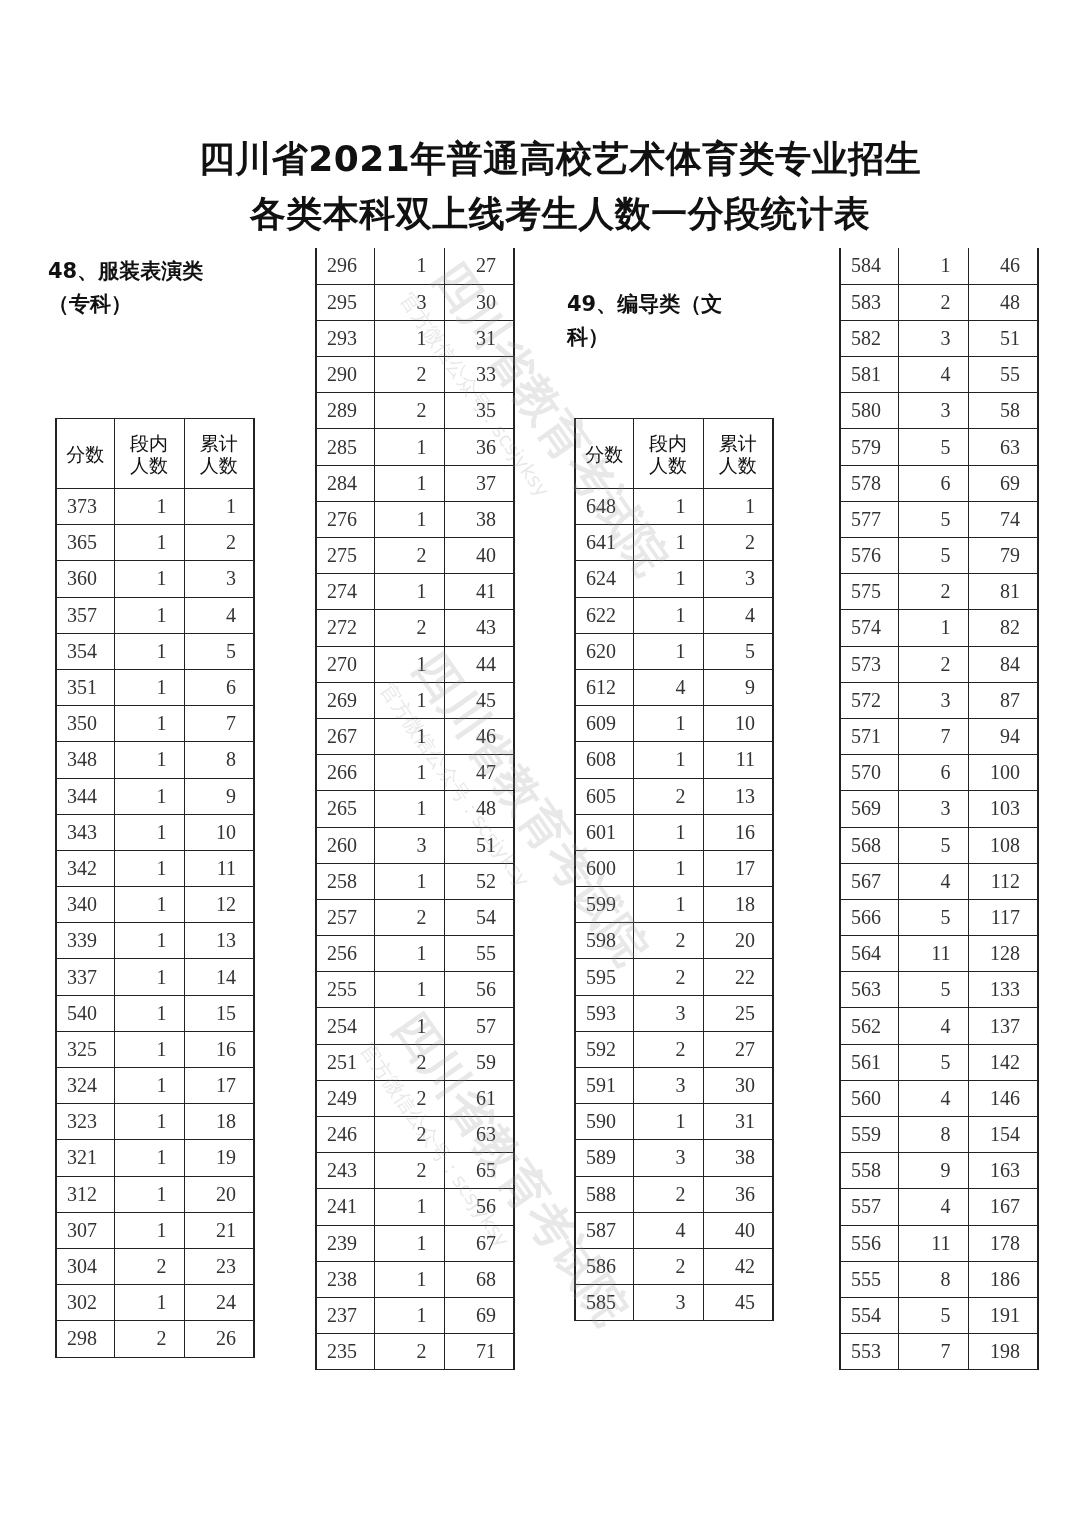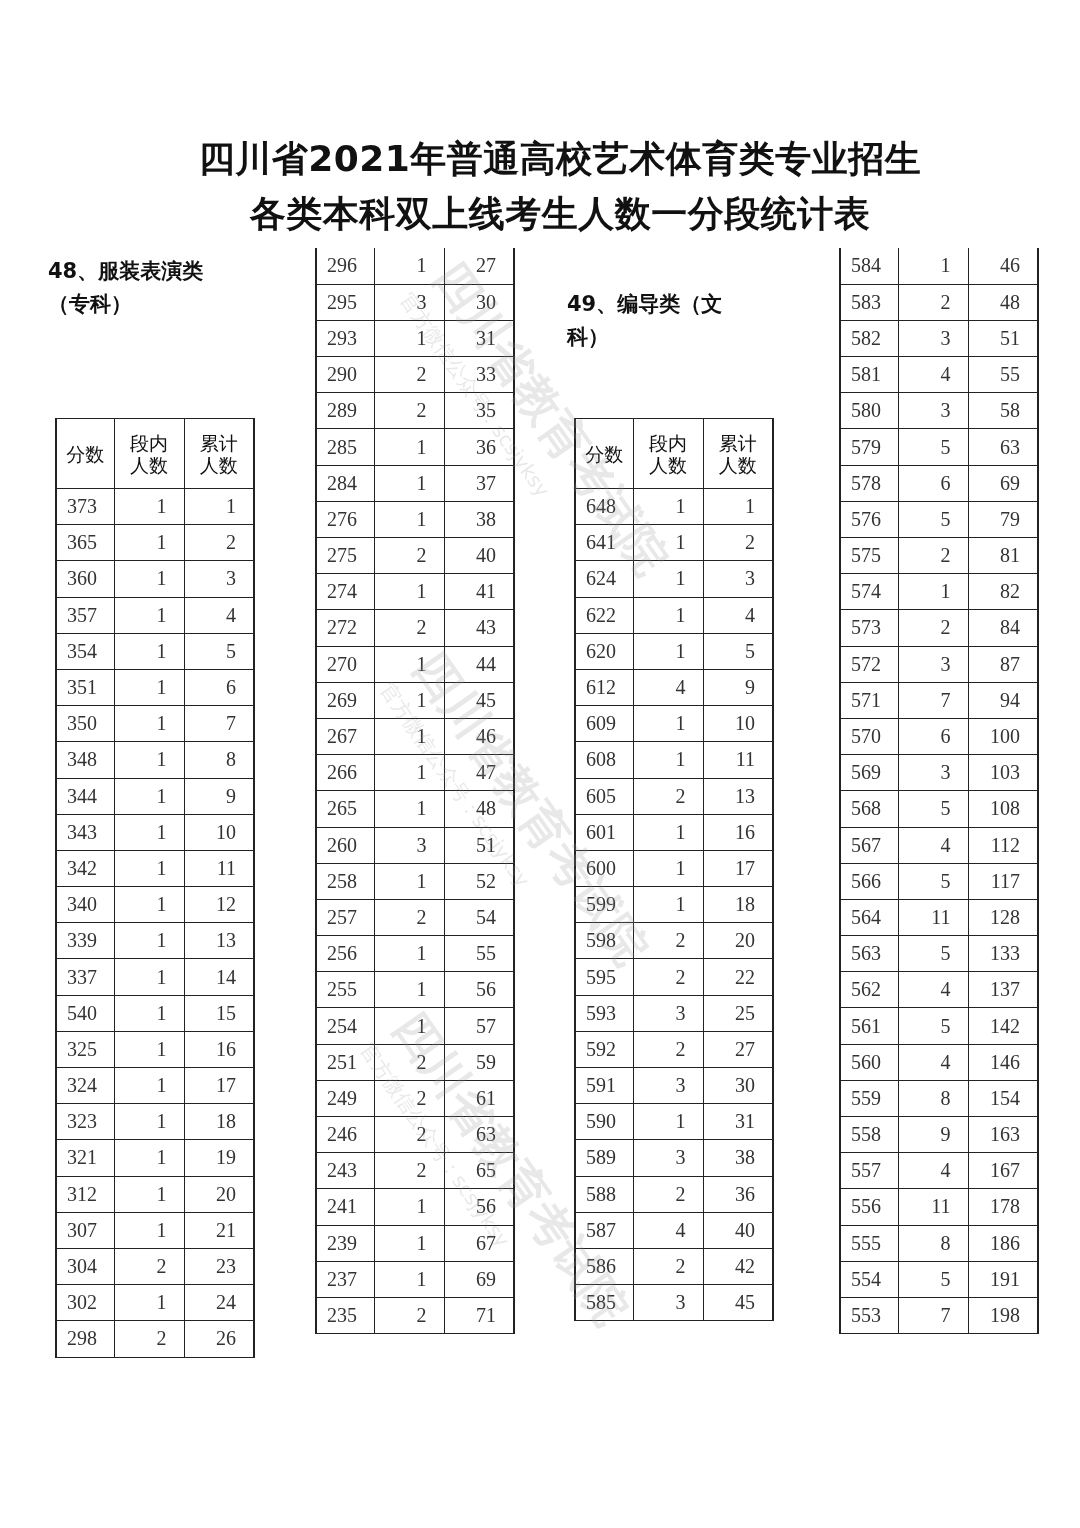--- a/index.html
+++ b/index.html
@@ -330,20 +330,25 @@
         <td class="score">241</td>
         <td class="num">1</td>
         <td class="num">56</td>
       </tr>
       <tr>
         <td class="score">239</td>
         <td class="num">1</td>
         <td class="num">67</td>
       </tr>
       <tr>
+        <td class="score">238</td>
+        <td class="num">1</td>
+        <td class="num">68</td>
+      </tr>
+      <tr>
         <td class="score">237</td>
         <td class="num">1</td>
         <td class="num">69</td>
       </tr>
       <tr>
         <td class="score">235</td>
         <td class="num">2</td>
         <td class="num">71</td>
       </tr>
     </tbody>
@@ -520,20 +525,25 @@
       </tr>
       <tr>
         <td class="score">579</td>
         <td class="num">5</td>
         <td class="num">63</td>
       </tr>
       <tr>
         <td class="score">578</td>
         <td class="num">6</td>
         <td class="num">69</td>
+      </tr>
+      <tr>
+        <td class="score">577</td>
+        <td class="num">5</td>
+        <td class="num">74</td>
       </tr>
       <tr>
         <td class="score">576</td>
         <td class="num">5</td>
         <td class="num">79</td>
       </tr>
       <tr>
         <td class="score">575</td>
         <td class="num">2</td>
         <td class="num">81</td>

